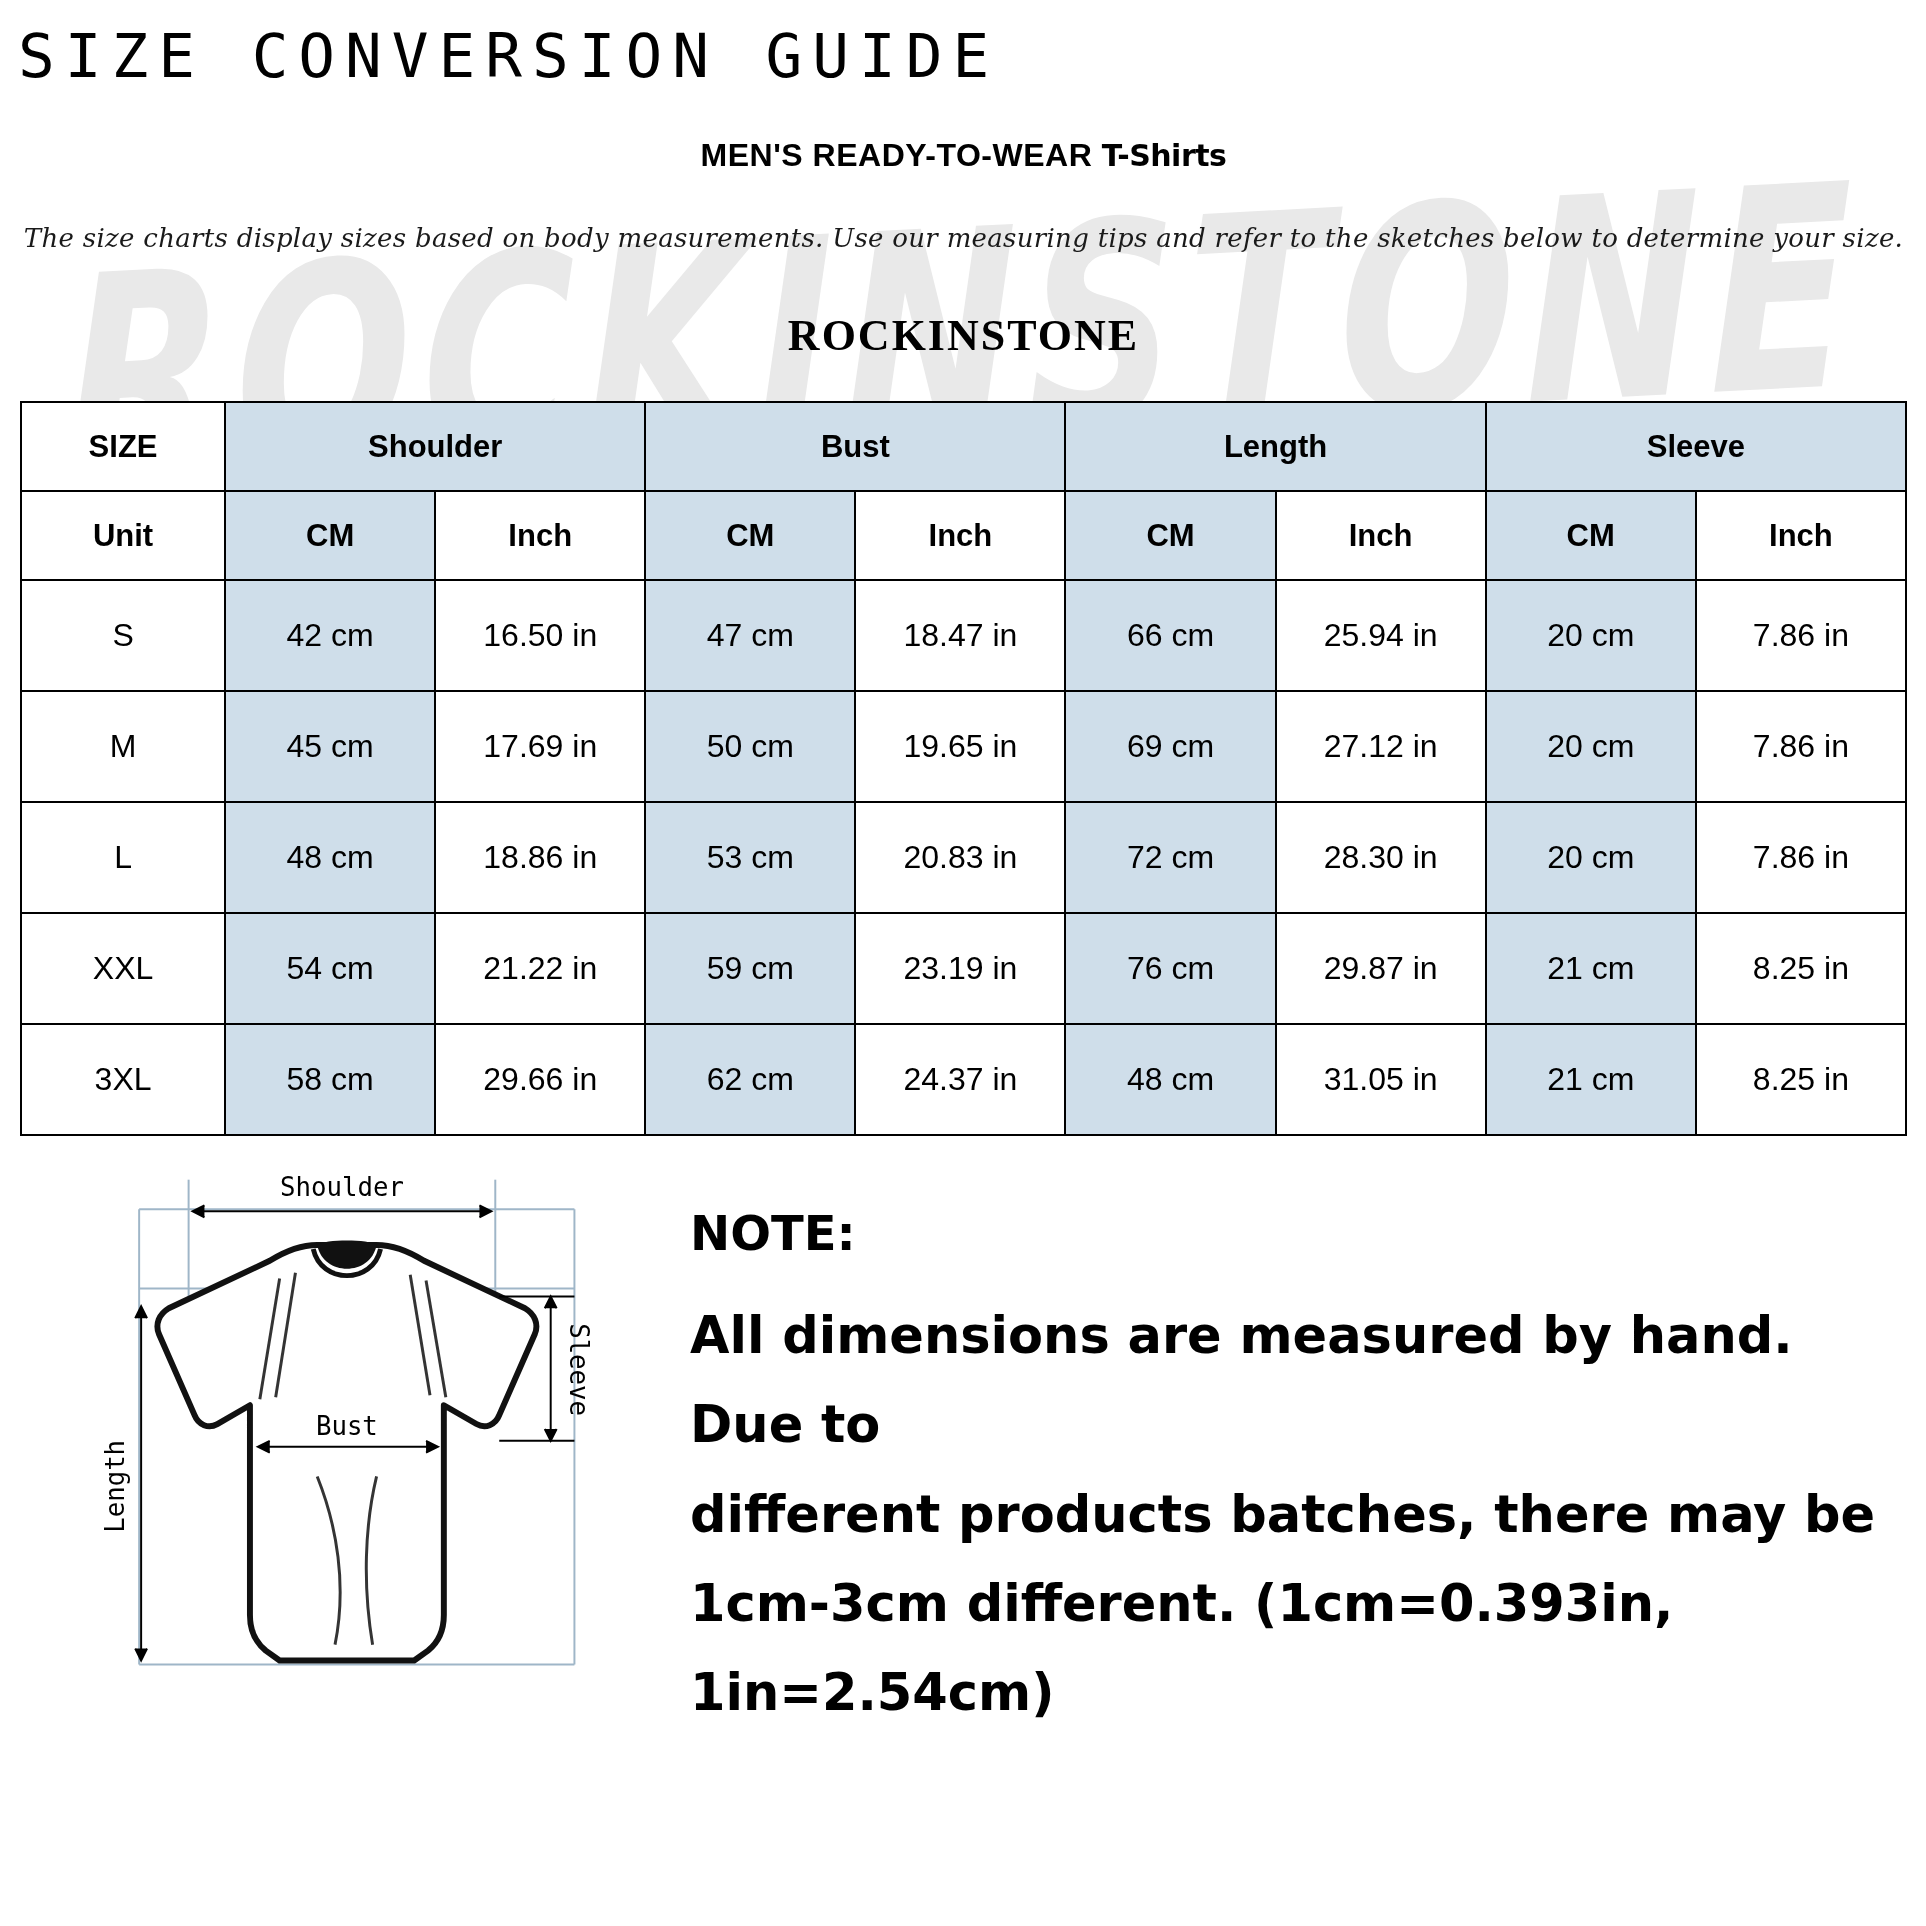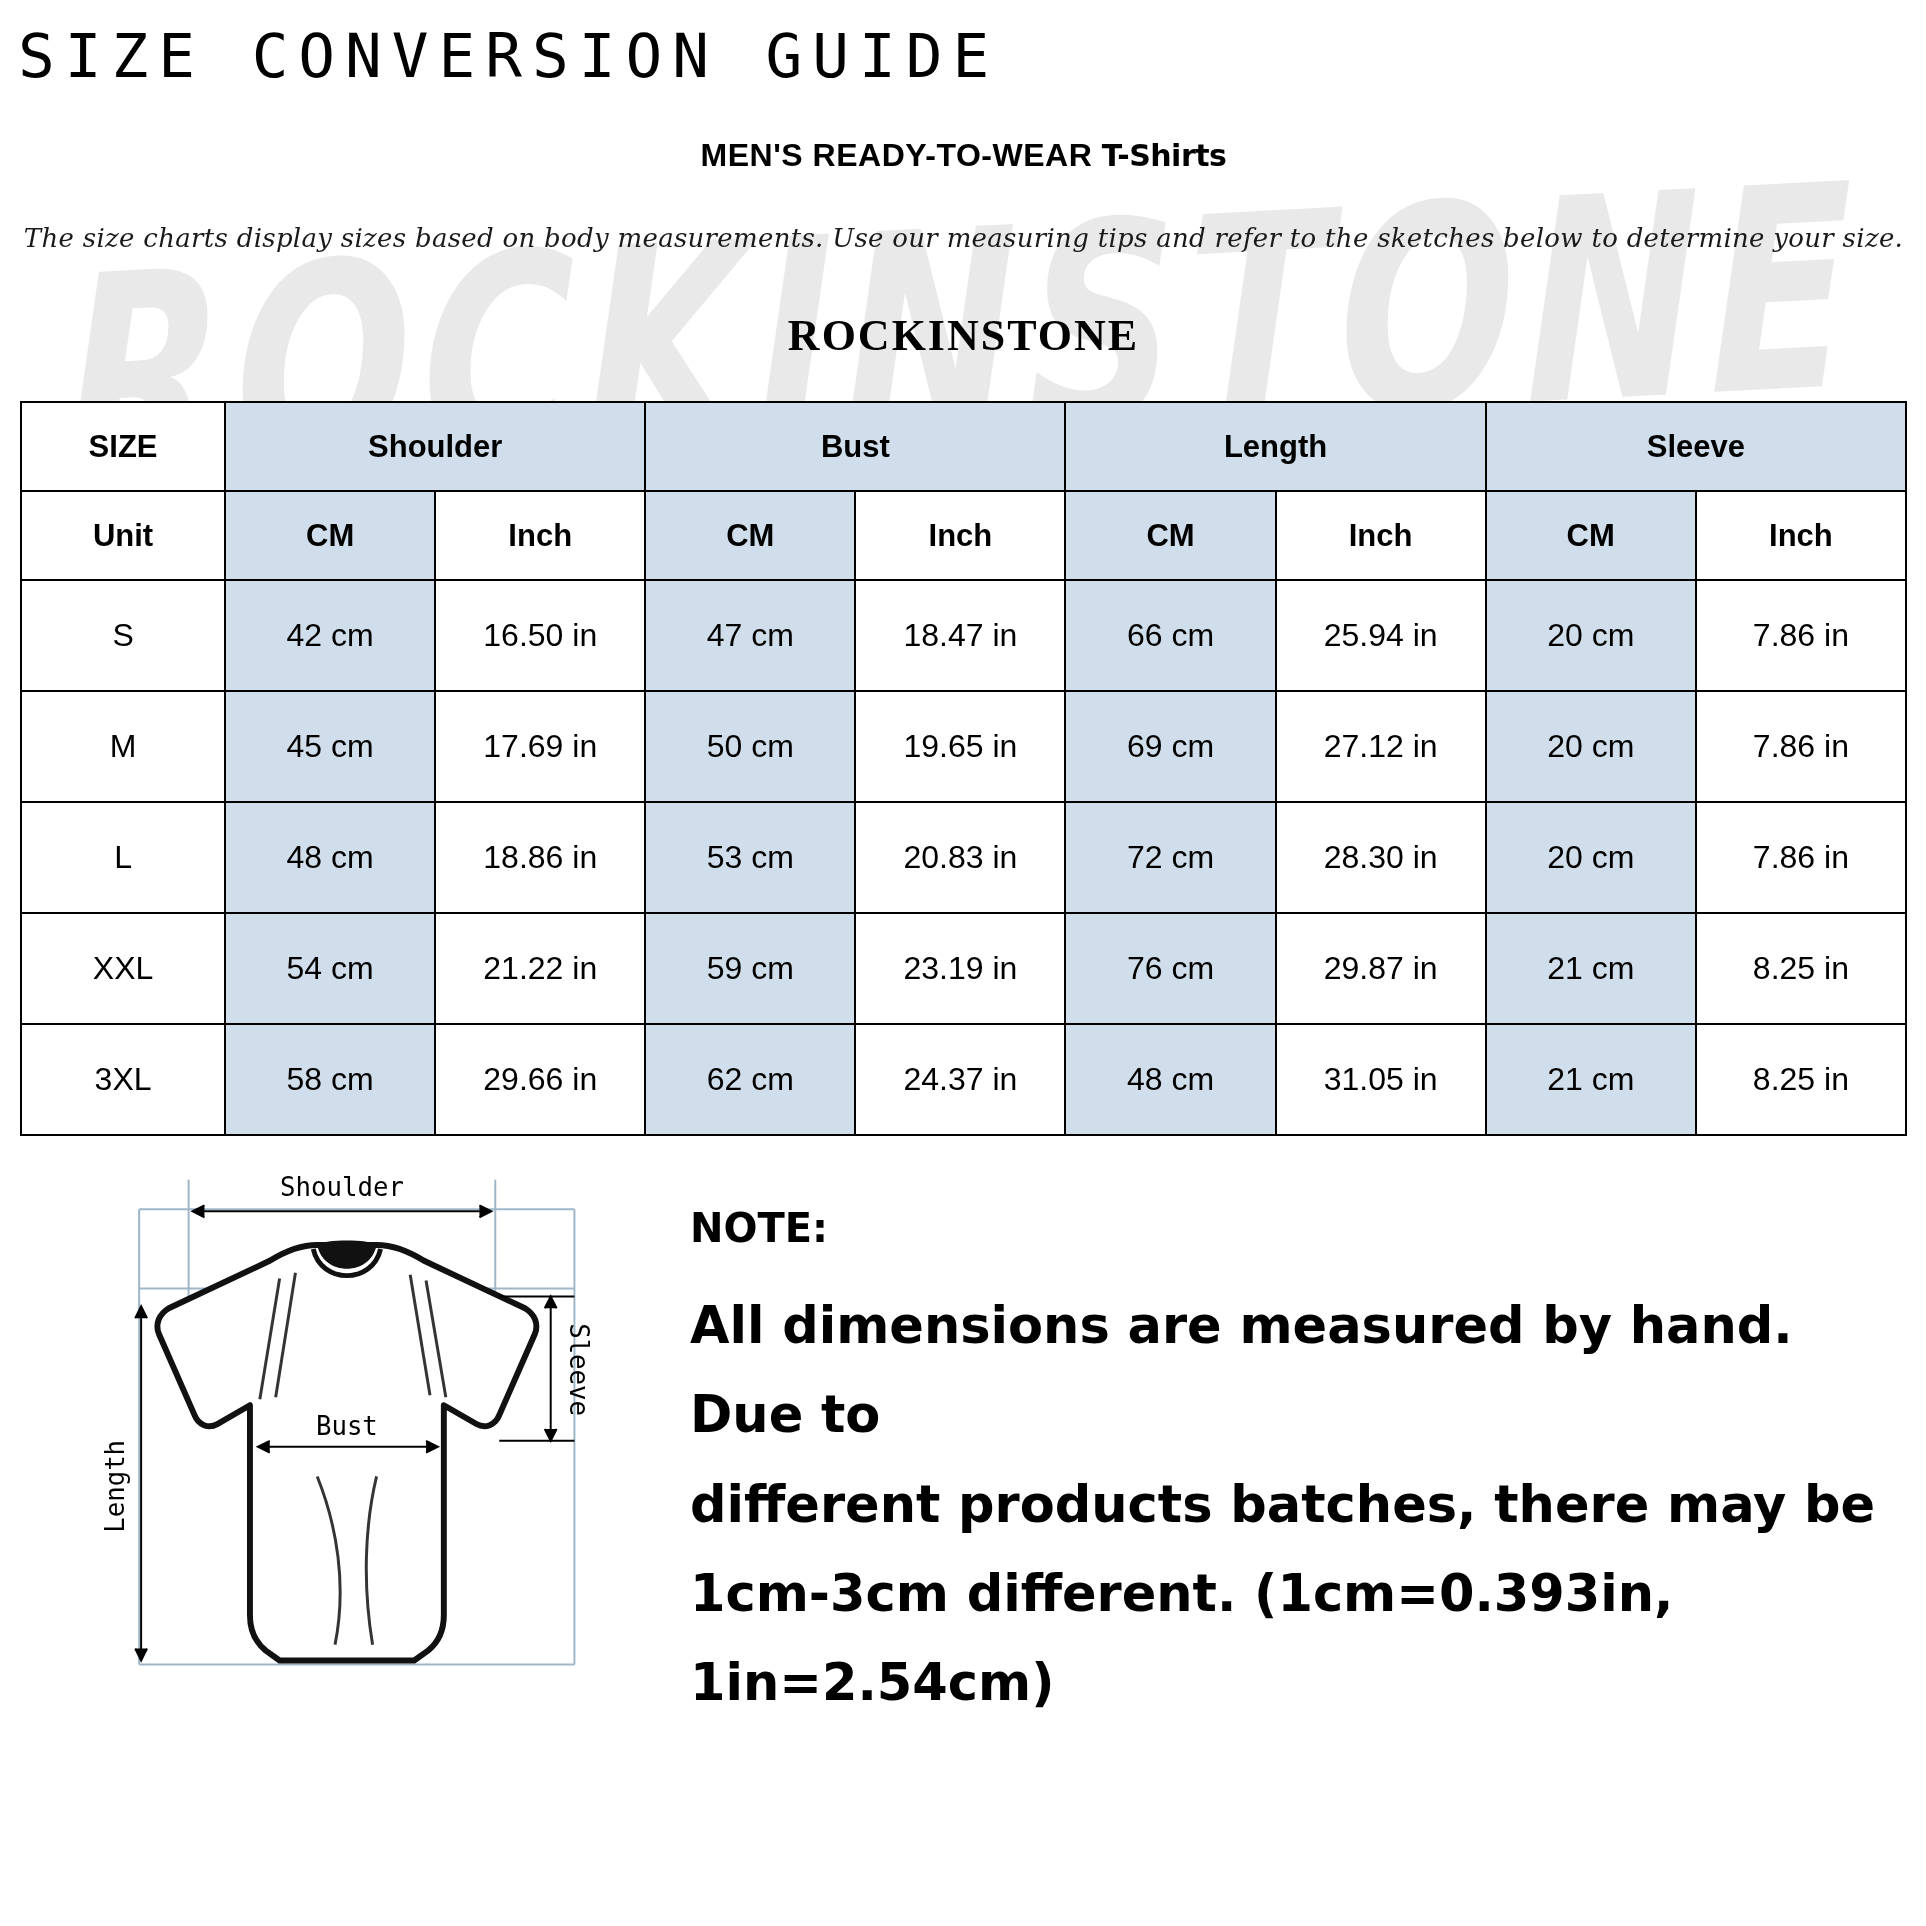--- a/index.html
+++ b/index.html
@@ -137,21 +137,21 @@
     flex: 0 0 634px;
     position: relative;
     height: 554px;
   }
   .note {
     flex: 1 1 auto;
     padding-left: 36px;
     padding-top: 55px;
   }
   .note-title {
-    font-size: 40px;
+    font-size: 48px;
     font-weight: bold;
     margin-bottom: 30px;
     font-family: "DejaVu Sans", sans-serif;
   }
   .note-body {
     font-size: 51px;
     font-weight: bold;
     line-height: 1.75;
     font-family: "DejaVu Sans", sans-serif;
   }

